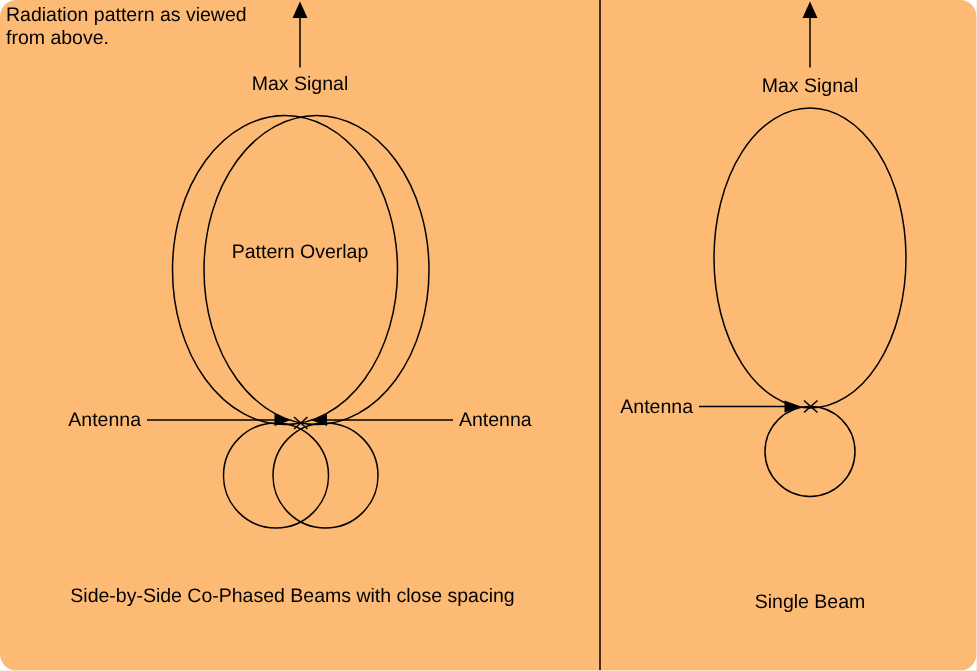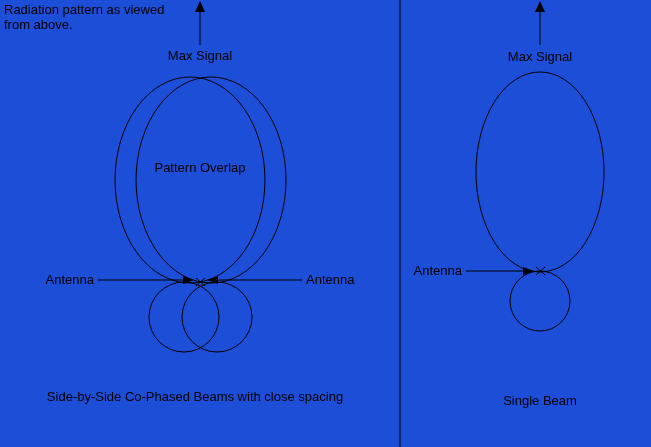--- a/index.html
+++ b/index.html
@@ -1,23 +1,24 @@
 <!DOCTYPE html>
 <html><head>
 <meta charset="utf-8">
 <style>
   * { margin: 0; padding: 0; box-sizing: border-box; }
   html, body { background: #ffffff; }
   .canvas {
     position: relative;
     width: 651px;
     height: 447px;
-    background: #1d4ed8;
+    background: #fdba74;
     font-family: "Liberation Sans", sans-serif;
     overflow: hidden;
+    border-radius: 11px;
   }
   svg { display: block; }
   .diagram-text {
     font-family: "Liberation Sans", sans-serif;
     font-size: 13px;
     fill: #000000;
   }
   .stroke {
     stroke: #000000;
     stroke-width: 1;

